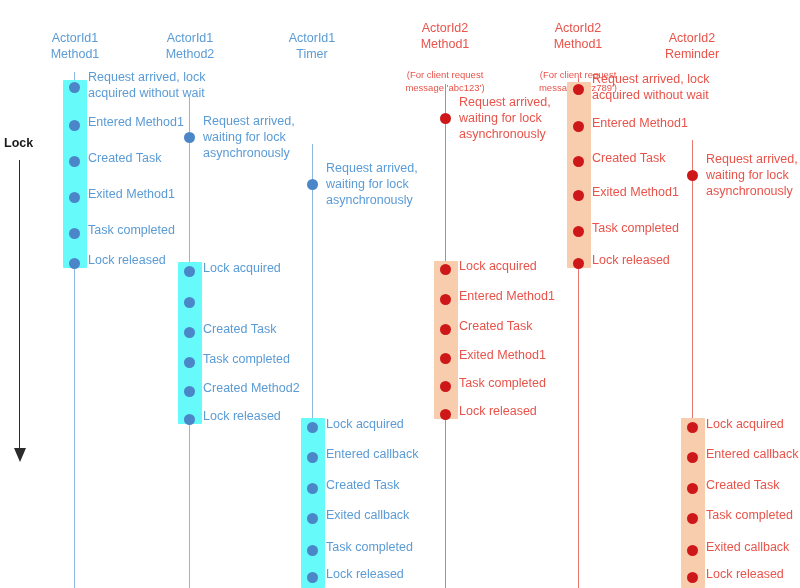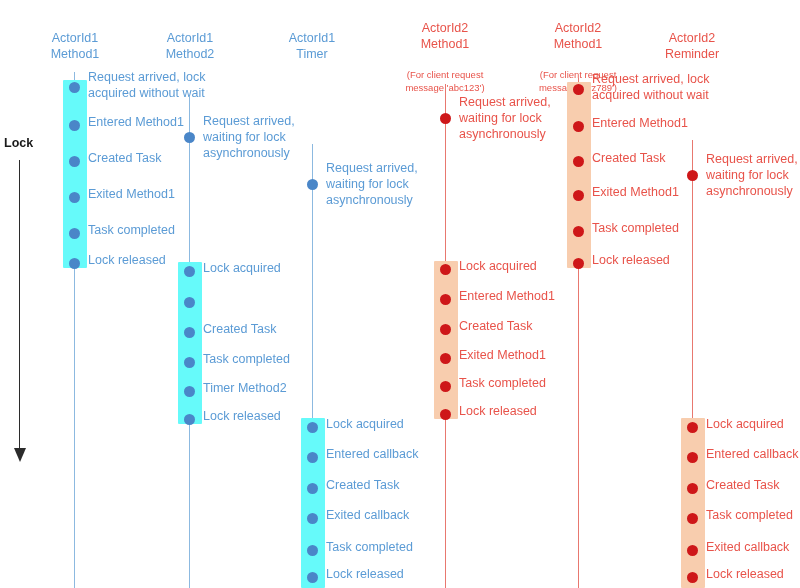--- a/index.html
+++ b/index.html
@@ -161,21 +161,21 @@
 
   <div class="dot blue" style="left:184px; top:297px;"></div>
 
   <div class="dot blue" style="left:184px; top:327px;"></div>
   <div class="event-label blue" style="left:203px; top:321px; width:130px;">Created Task</div>
 
   <div class="dot blue" style="left:184px; top:357px;"></div>
   <div class="event-label blue" style="left:203px; top:351px; width:130px;">Task completed</div>
 
   <div class="dot blue" style="left:184px; top:386px;"></div>
-  <div class="event-label blue" style="left:203px; top:380px; width:130px;">Timer Method2</div>
+  <div class="event-label blue" style="left:203px; top:380px; width:130px;">Created Method2</div>
 
   <div class="dot blue" style="left:184px; top:414px;"></div>
   <div class="event-label blue" style="left:203px; top:408px; width:130px;">Lock released</div>
 
   <div class="col-header blue" style="left:257px; top:14px; width:110px;">
     <span class="h-main">ActorId1
 Timer</span>
     <span class="h-sub"></span>
   </div>
   <div class="lifeline blue" style="left:312px; top:144px; height:444px;"></div>

